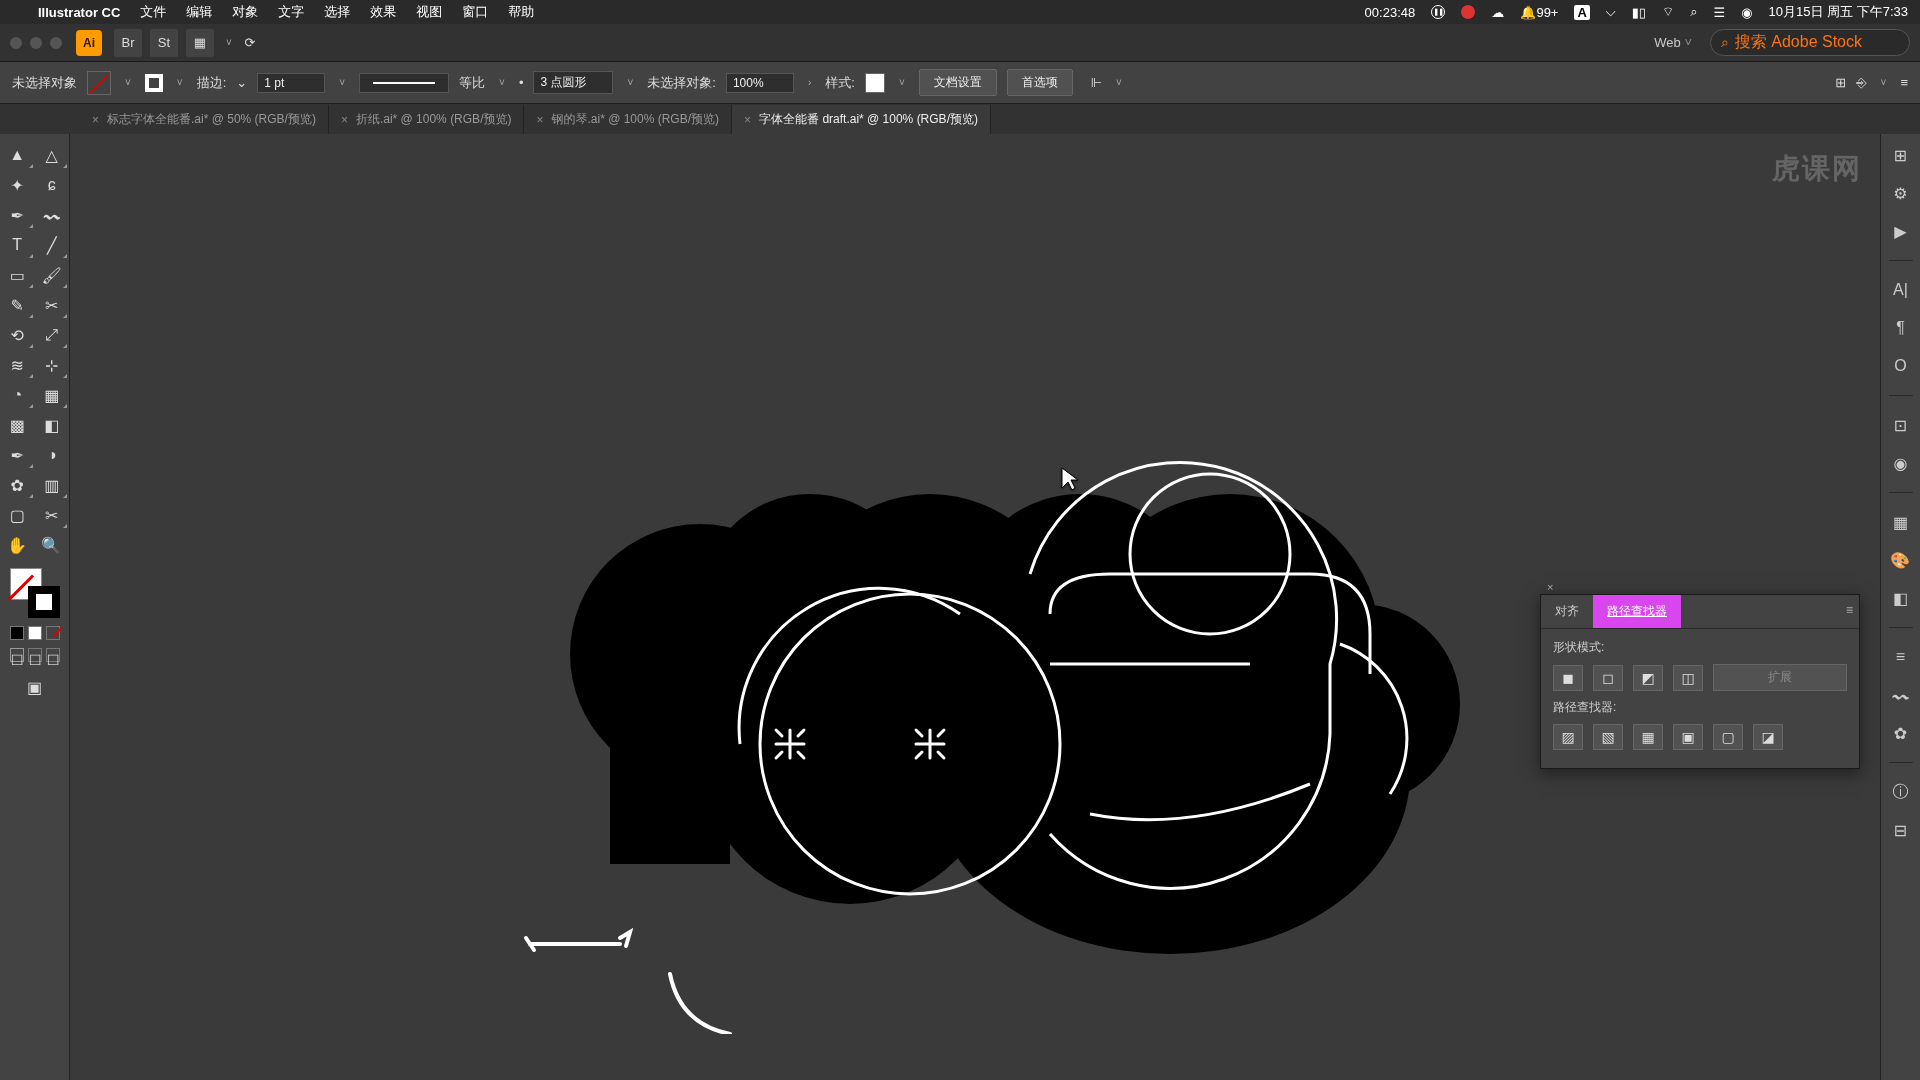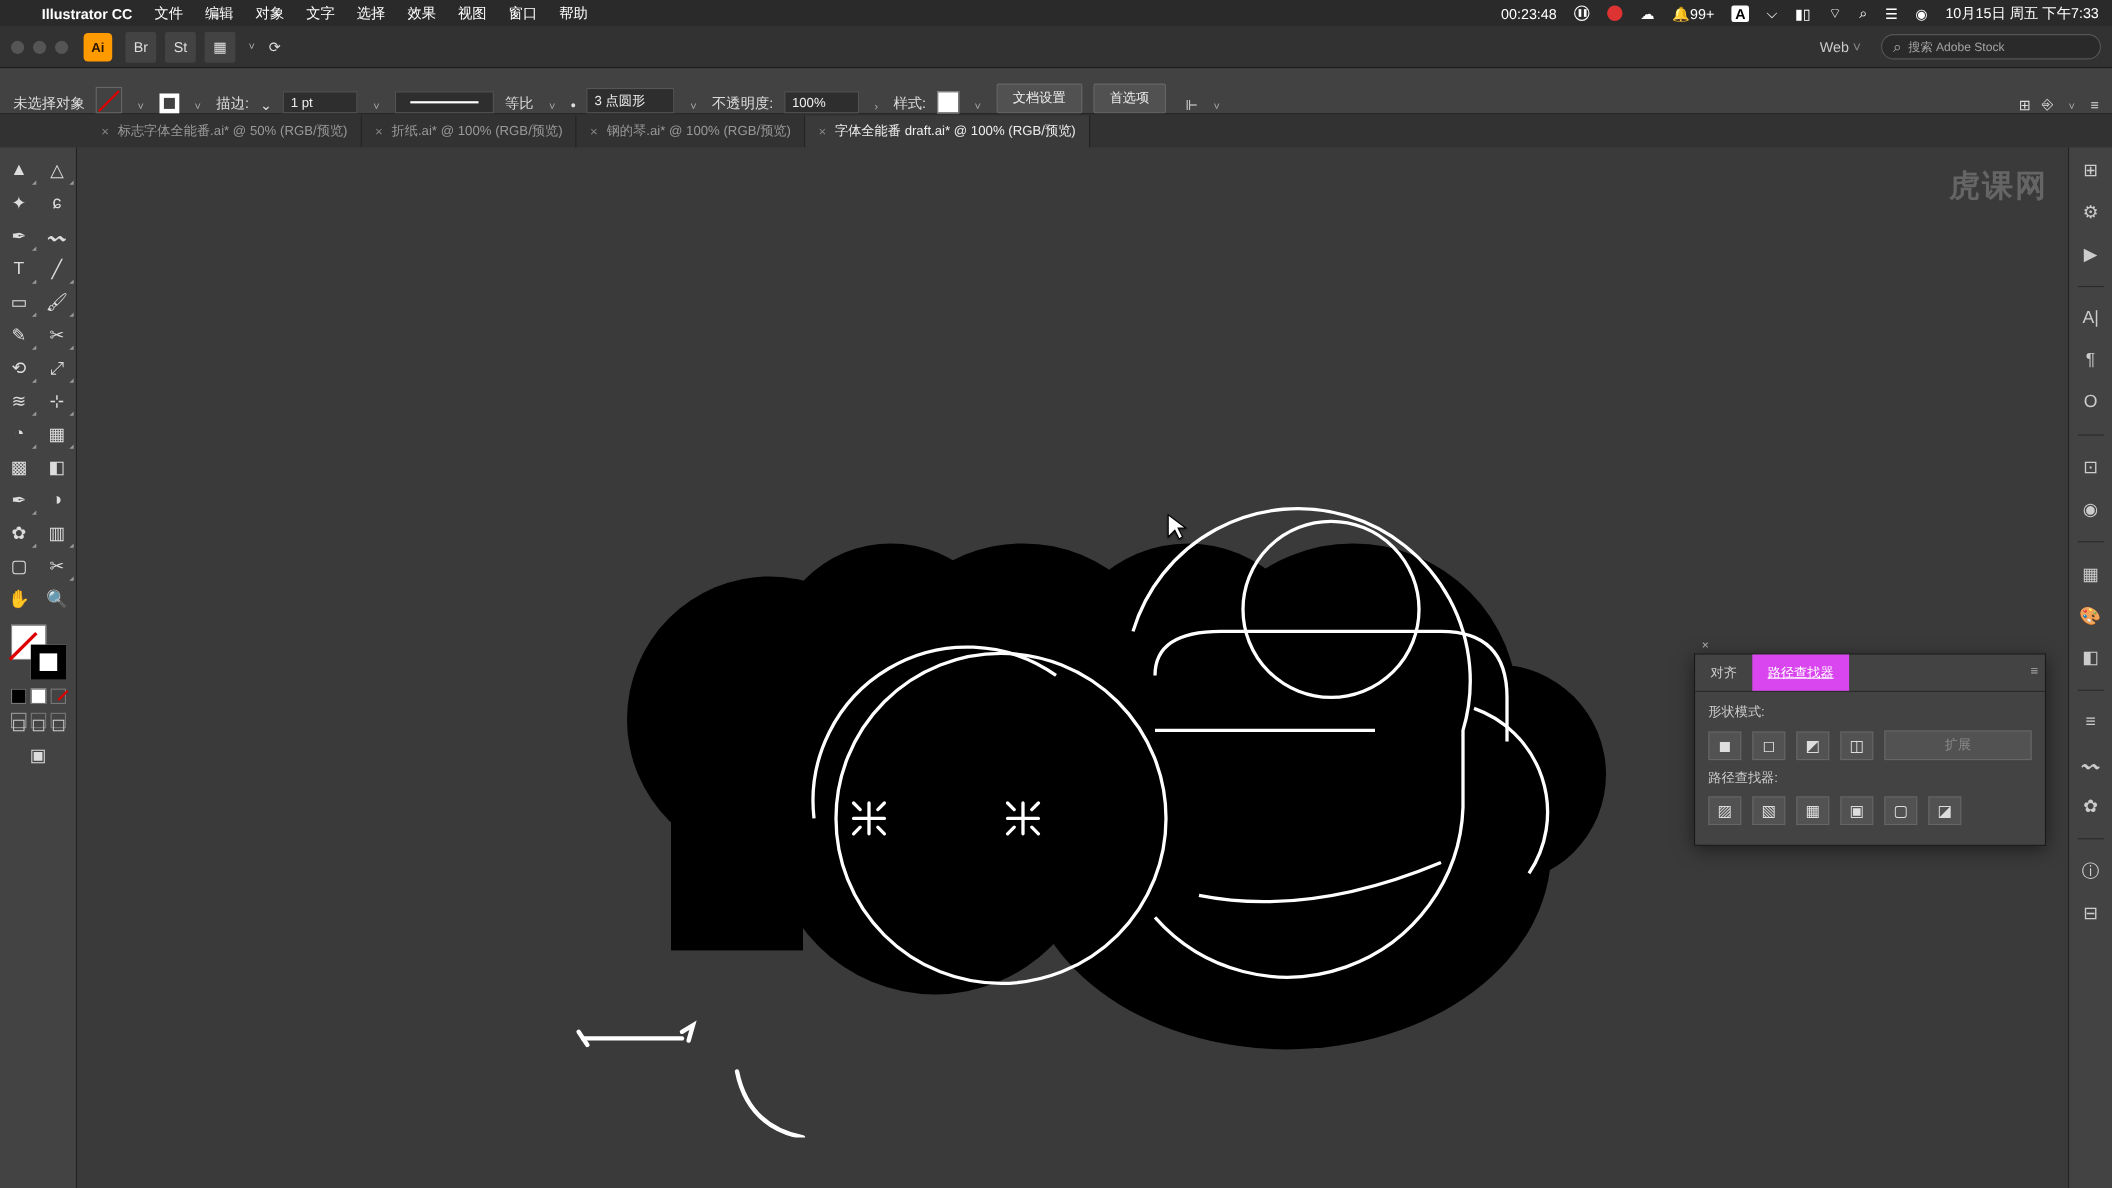--- a/index.html
+++ b/index.html
@@ -19,25 +19,25 @@
 
 
 .app-header { height: 38px; background: #323232; display: flex; align-items: center; padding: 0 10px; border-bottom: 1px solid #1a1a1a; }
 .traffic { display: flex; gap: 8px; padding-right: 14px; }
 .traffic span { width: 12px; height: 12px; border-radius: 50%; background: #555; }
 .ai-logo { width: 26px; height: 26px; background: #ff9a00; color: #2b1600; font-weight: 800; font-size: 12px; display: flex; align-items: center; justify-content: center; border-radius: 4px; margin-right: 12px; }
 .hdr-btn { width: 28px; height: 28px; background: #434343; margin-right: 8px; display: flex; align-items: center; justify-content: center; font-size: 13px; color: #ddd; border-radius: 2px; }
 .hdr-right { margin-left: auto; display: flex; align-items: center; gap: 10px; }
 .web-dd { font-size: 13px; color: #ccc; padding: 4px 8px; }
 .web-dd::after { content: " ˅"; color: #888; }
-.search-box { display: flex; align-items: center; background: #2a2a2a; border: 1px solid #555; border-radius: 14px; padding: 2px 10px; font-size: 11px; color: #a3a3a3; width: 200px; }
+.search-box { display: flex; align-items: center; background: #2a2a2a; border: 1px solid #555; border-radius: 14px; padding: 2px 10px; font-size: 16px; color: #f97316; width: 200px; }
 .search-box::before { content: "⌕"; margin-right: 6px; font-size: 14px; }
 
 
-.control-bar { height: 42px; background: #424242; display: flex; align-items: flex-end; padding: 0 12px; gap: 10px; font-size: 13px; color: #ddd; border-bottom: 1px solid #1f1f1f; }
+.control-bar { height: 42px; background: #424242; display: flex; align-items: center; padding: 0 12px; gap: 10px; font-size: 13px; color: #ddd; border-bottom: 1px solid #1f1f1f; }
 .ctl-label { white-space: nowrap; }
 .swatch { width: 24px; height: 24px; border: 1px solid #666; position: relative; }
 .swatch.nofill::after { content: ""; position: absolute; left: -2px; right: -2px; top: 50%; border-top: 2px solid #d00; transform: rotate(-45deg); }
 .swatch.white { background: #fff; }
 .dd-arrow { color: #aaa; font-size: 10px; padding: 0 4px; }
 .num-input { background: #2e2e2e; border: 1px solid #555; padding: 2px 6px; width: 68px; font-size: 12px; color: #eee; }
 .stroke-prev { width: 90px; height: 20px; background: #2e2e2e; border: 1px solid #555; display: flex; align-items: center; justify-content: center; }
 .stroke-prev .line { width: 70%; border-top: 2px solid #fff; }
 .btn { background: #515151; border: 1px solid #666; padding: 4px 14px; font-size: 12px; color: #eee; border-radius: 2px; }
 .control-bar .flex { flex: 1; }
@@ -153,21 +153,21 @@
   <span class="num-input">1 pt</span>
   <span class="dd-arrow">˅</span>
   <span class="stroke-prev">
       <span class="line"></span>
     </span>
   <span class="ctl-label">等比</span>
   <span class="dd-arrow">˅</span>
   <span>•</span>
   <span class="num-input" style="width:80px;">3 点圆形</span>
   <span class="dd-arrow">˅</span>
-  <span class="ctl-label">不透明度:</span>
+  <span class="ctl-label">未选择对象:</span>
   <span class="num-input">100%</span>
   <span class="dd-arrow">›</span>
   <span class="ctl-label">样式:</span>
   <span class="swatch white" style="width:20px;height:20px;"></span>
   <span class="dd-arrow">˅</span>
   <span class="btn">文档设置</span>
   <span class="btn">首选项</span>
   <span style="margin-left:8px;">⊩</span>
     <span class="dd-arrow">˅</span>
   <div class="flex"></div>

